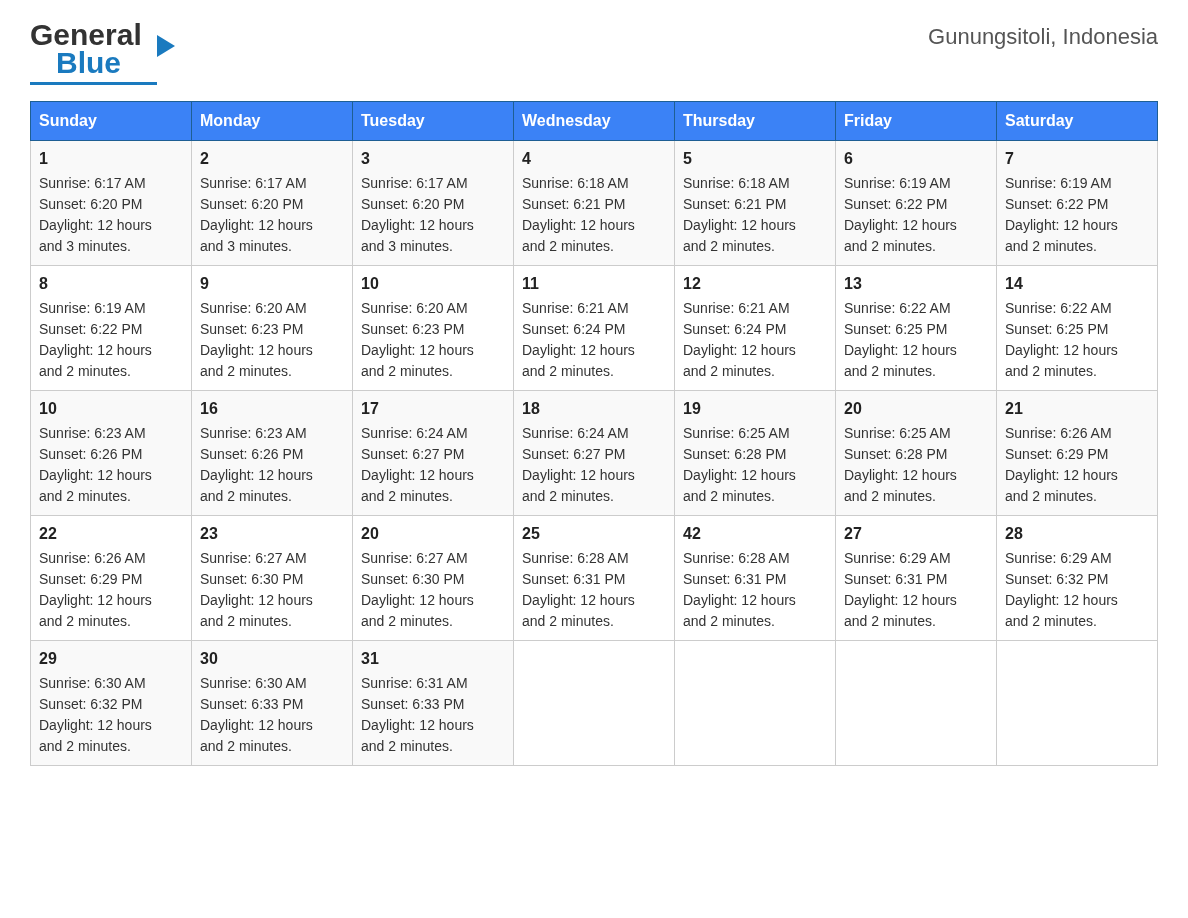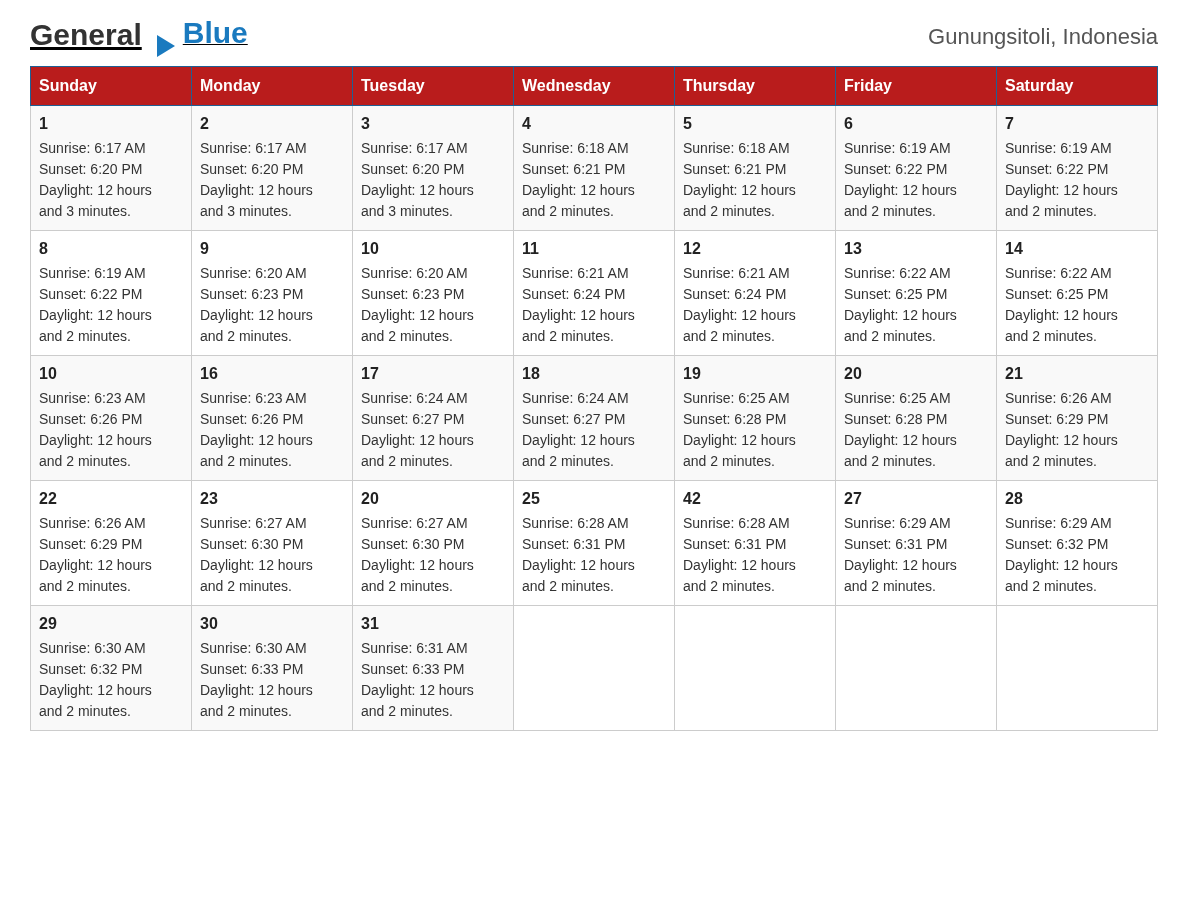--- a/index.html
+++ b/index.html
@@ -11,22 +11,22 @@
       min-height: 918px;
     }
     .header {
       display: flex;
       justify-content: space-between;
       align-items: flex-start;
       margin-bottom: 16px;
     }
     .logo {
       display: flex;
+      flex-direction: column;
       align-items: flex-start;
-      text-decoration: underline;
     }
     .title-block {
       text-align: right;
     }
     .month-title {
       font-size: 52px;
       font-weight: bold;
       color: #222;
       line-height: 1.1;
     }
@@ -34,21 +34,21 @@
       font-size: 22px;
       color: #555;
       margin-top: 4px;
     }
     table {
       width: 100%;
       border-collapse: collapse;
       table-layout: fixed;
     }
     thead tr th {
-      background-color: #b91c1c;
+      background-color: #3b82f6;
       color: #fff;
       font-size: 16px;
       font-weight: bold;
       padding: 10px 8px;
       text-align: left;
       border: 1px solid #1e5f94;
     }
     tbody tr td {
       vertical-align: top;
       padding: 6px 8px 8px 8px;

